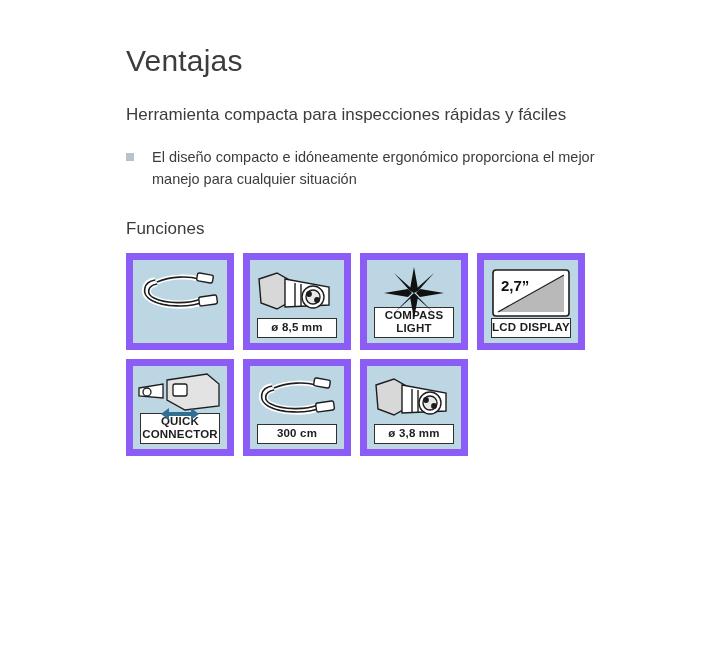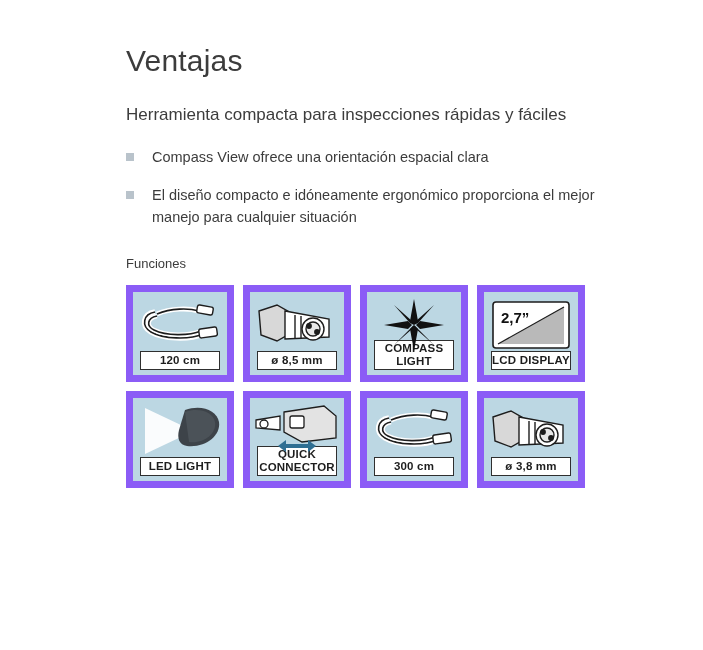--- a/index.html
+++ b/index.html
@@ -56,21 +56,21 @@
   ul.bullets li .marker {
     position: absolute;
     left: 0;
     top: 6px;
     width: 8px;
     height: 8px;
     background: #b9c3cb;
     display: block;
   }
   .section-heading {
-    font-size: 13px;
+    font-size: 17px;
     font-weight: 400;
     color: #3c3c3c;
     margin: 28px 0 14px 0;
   }
   .icon-grid {
     display: grid;
     grid-template-columns: repeat(4, 108px);
     grid-gap: 9px 9px;
     margin-top: 4px;
   }
@@ -117,21 +117,20 @@
 
 <div class="page">
 
   <h1 class="title">Ventajas</h1>
 
   <p class="subtitle">Herramienta compacta para inspecciones rápidas y fáciles</p>
 
   <ul class="bullets">
     <li>
       <span class="marker"></span>
-      <span>Compass View ofrece una orientación espacial clara</span>
     </li>
     <li>
       <span class="marker"></span>
       <span>El diseño compacto e idóneamente ergonómico proporciona el mejor manejo para cualquier situación</span>
     </li>
   </ul>
 
   <div class="section-heading">Funciones</div>
 
   <div class="icon-grid">
@@ -144,21 +143,20 @@
             <path d="M18 12 C6 14 4 26 14 32 C26 39 52 40 66 34"></path>
             <path d="M20 16 C10 18 9 26 17 30 C29 36 52 36 64 31" stroke-width="4.5" stroke="#ffffff"></path>
             <path d="M20 16 C10 18 9 26 17 30 C29 36 52 36 64 31"></path>
             <path d="M20 14 C34 8 52 8 62 11" stroke-width="5" stroke="#ffffff"></path>
             <path d="M20 14 C34 8 52 8 62 11"></path>
           </g>
           <rect x="60" y="6" width="16" height="8" rx="2" fill="#ffffff" stroke="#1d1d1d" stroke-width="1.4" transform="rotate(10 68 10)"></rect>
           <rect x="62" y="28" width="18" height="9" rx="2" fill="#ffffff" stroke="#1d1d1d" stroke-width="1.4" transform="rotate(-8 71 32)"></rect>
         </svg>
       </div>
-      <div class="icon-label">120 cm</div>
     </div>
 
     <div class="icon-card">
       <div class="icon-art">
         <svg width="92" height="52" viewBox="0 0 92 52">
           <g stroke="#1d1d1d" stroke-width="1.4" fill="#ffffff">
             <path d="M8 12 L26 6 L40 14 L40 34 L26 42 L10 36 Z" fill="#d8d8d8"></path>
             <path d="M34 12 L78 20 L78 38 L34 40 Z" fill="#ffffff"></path>
             <circle cx="62" cy="30" r="11" fill="#ffffff"></circle>
             <circle cx="62" cy="30" r="7" fill="#e8e8e8"></circle>
@@ -198,30 +196,20 @@
         <svg width="82" height="54" viewBox="0 0 82 54">
           <rect x="3" y="4" width="76" height="46" rx="3" fill="#ffffff" stroke="#1d1d1d" stroke-width="1.6"></rect>
           <polygon points="8,46 74,9 74,46" fill="#b9b9b9"></polygon>
           <line x1="8" y1="46" x2="74" y2="9" stroke="#1d1d1d" stroke-width="1.2"></line>
           <text x="11" y="25" font-family="Liberation Sans, sans-serif" font-size="15" font-weight="bold" fill="#111111">2,7”</text>
         </svg>
       </div>
       <div class="icon-label">LCD DISPLAY</div>
     </div>
 
-    <div class="icon-card">
-      <div class="icon-art">
-        <svg width="90" height="58" viewBox="0 0 90 58">
-          <polygon points="48,24 10,6 10,52 48,34" fill="#ffffff" opacity="0.92"></polygon>
-          <path d="M50 8 C66 2 82 8 84 20 C86 34 70 46 52 44 C44 43 42 36 44 28 Z" fill="#3d4349"></path>
-          <path d="M50 10 C64 5 78 10 80 20 C82 32 68 42 54 40" fill="#4b5258"></path>
-        </svg>
-      </div>
-      <div class="icon-label">LED LIGHT</div>
-    </div>
 
     <div class="icon-card">
       <div class="icon-art">
         <svg width="94" height="58" viewBox="0 0 94 58">
           <g stroke="#1d1d1d" stroke-width="1.3" fill="#ffffff">
             <path d="M34 10 L74 4 L86 14 L86 36 L52 40 L34 30 Z" fill="#e3e3e3"></path>
             <rect x="40" y="14" width="14" height="12" rx="2" fill="#ffffff"></rect>
             <path d="M6 18 L30 14 L30 28 L6 26 Z" fill="#ffffff"></path>
             <circle cx="14" cy="22" r="4" fill="#ffffff"></circle>
           </g>

